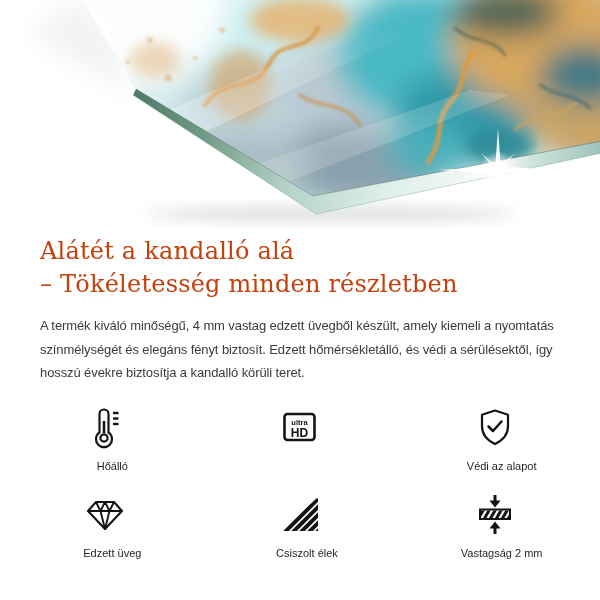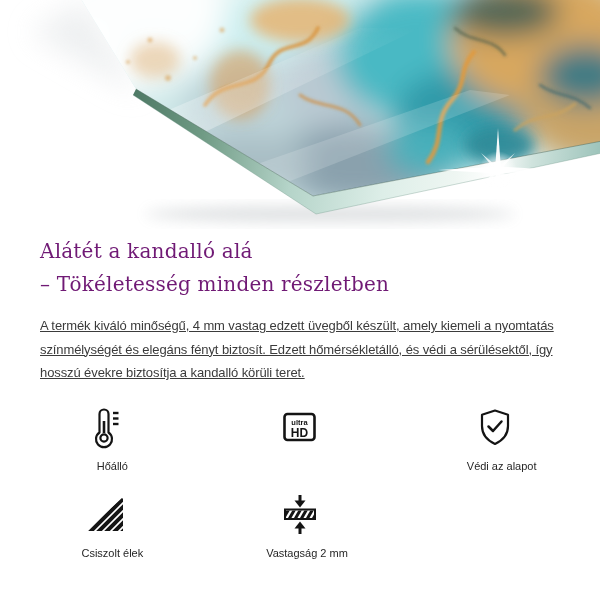--- a/index.html
+++ b/index.html
@@ -6,35 +6,35 @@
   body { width:600px; height:600px; font-family:"Liberation Sans",sans-serif; overflow:hidden; }
   .page { position:relative; width:600px; height:600px; background:#fff; }
 
   .hero { width:600px; height:230px; position:relative; }
   .hero svg { display:block; }
 
   .headline {
     margin:5px 40px 0 40px;
     font-family:"DejaVu Serif","Liberation Serif",serif;
     font-weight:400;
-    font-size:20px;
+    font-size:24px;
     line-height:33px;
-    color:#701a75;
+    color:#c2410c;
     letter-spacing:.2px;
   }
   .headline span { display:block; }
 
   .body-text {
     margin:13px 40px 0 40px;
     font-size:13px;
     line-height:23.5px;
     color:#3b3b3b;
     letter-spacing:-0.1px;
   }
-  .body-text span { display:block; white-space:nowrap;text-decoration:underline; }
+  .body-text span { display:block; white-space:nowrap; }
 
   .features {
     margin:21px 8px 0 8px;
     display:grid;
     grid-template-columns:repeat(3,1fr);
     row-gap:21px;
   }
   .feature { display:flex; flex-direction:column; align-items:center; }
   .icon-box { height:44px; display:flex; align-items:flex-end; justify-content:center; }
   .feature-label { margin-top:10px; font-size:11px; color:#262626; text-align:center;padding-left:14px; }
@@ -193,20 +193,31 @@
     <div class="feature">
       <div class="icon-box">
         <svg class="ficon" width="44" height="44" viewBox="0 0 44 44">
           <path d="M22,4.5 L35,8.8 V20 C35,29 29.5,34.5 22,38 C14.5,34.5 9,29 9,20 V8.8 Z" stroke-linejoin="round"></path>
           <path d="M15.5,20.5 L20,25 L28.5,15.5" stroke-width="2.5" stroke-linecap="round" stroke-linejoin="round"></path>
         </svg>
       </div>
       <div class="feature-label">Védi az alapot</div>
     </div>
 
+    <div class="feature">
+      <div class="icon-box">
+        <svg class="ficon" width="44" height="44" viewBox="0 0 44 44">
+          <path d="M13,9 H31 L39,18 L22,36 L5,18 Z" stroke-width="2.1" stroke-linejoin="round"></path>
+          <path d="M5,18 H39" stroke-width="1.9"></path>
+          <path d="M13,9 L17.5,18 L22,9 L26.5,18 L31,9" stroke-width="1.9" stroke-linejoin="round"></path>
+          <path d="M17.5,18 L22,36 L26.5,18" stroke-width="1.9" stroke-linejoin="round"></path>
+        </svg>
+      </div>
+      <div class="feature-label">Edzett üveg</div>
+    </div>
 
     <div class="feature">
       <div class="icon-box">
         <svg class="ficon" width="44" height="44" viewBox="0 0 44 44">
           <defs>
             <clipPath id="triClip">
                 <path d="M3,38 L40,4 L40,38 Z"></path>
               </clipPath>
           </defs>
           <g clip-path="url(#triClip)" stroke-width="4">

